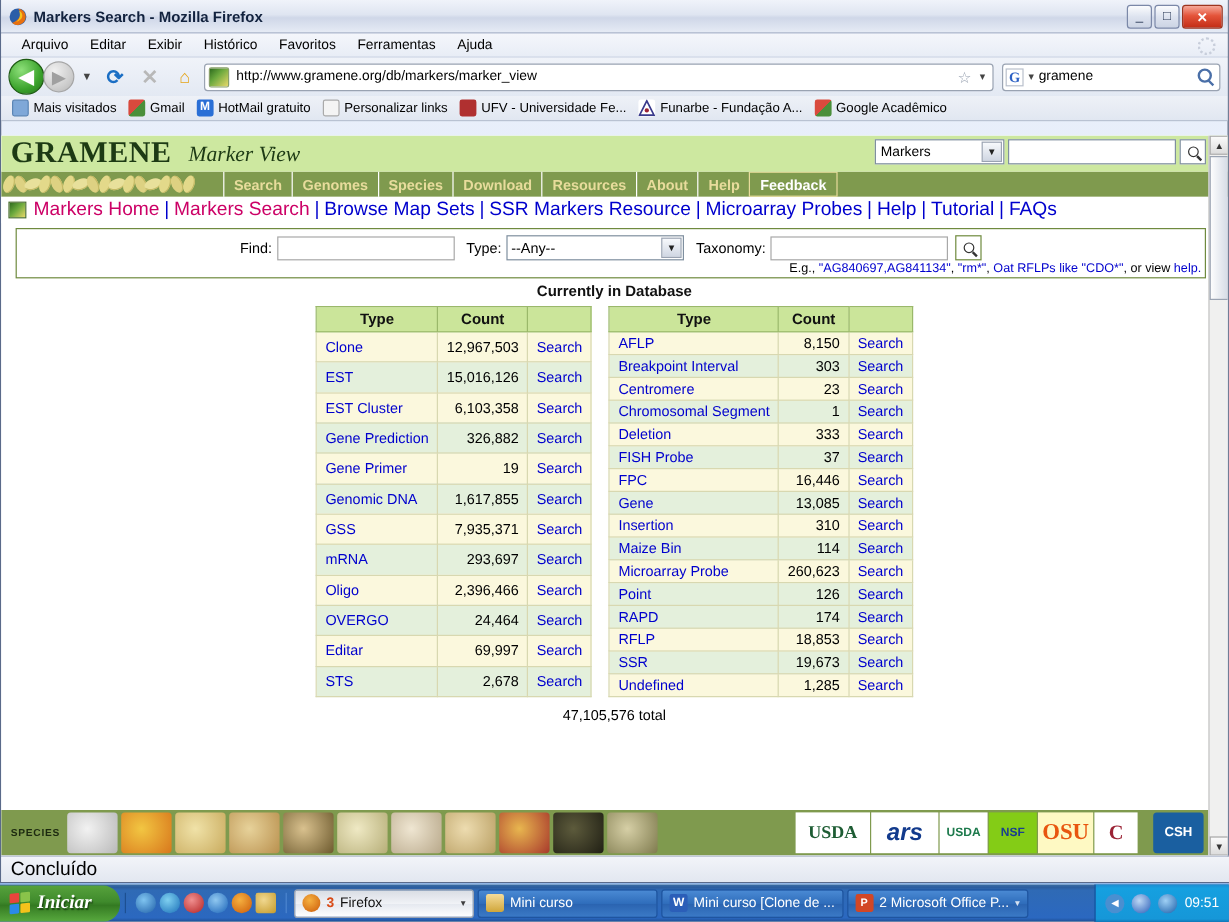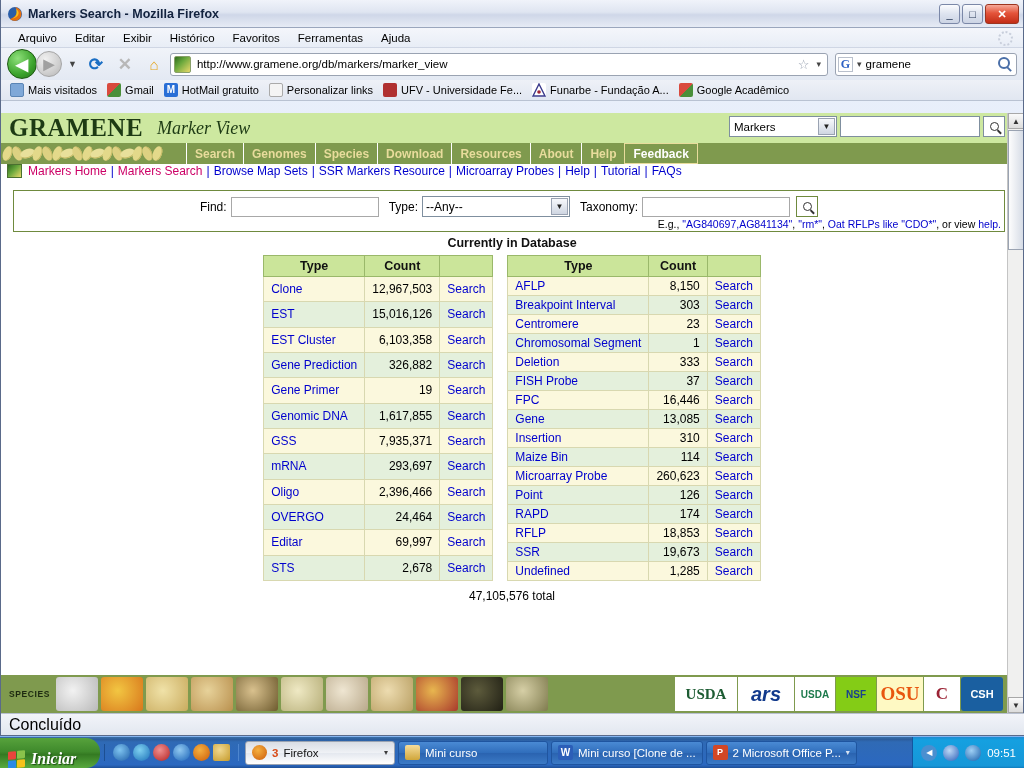--- a/index.html
+++ b/index.html
@@ -209,22 +209,22 @@
   .grain.alt2 { transform: rotate(70deg); background:#e8e09b; }
   .gnavitem {
     padding: 0 8px; display:flex; align-items:center;
     font-size: 12px; font-weight: bold; color: #e8dc9c;
     border-left: 1px solid #fff; cursor: default;
   }
   .gnavitem.active { color: #ffffff; border: 1px solid #e8dc9c; }
 
   
   #subnav {
-    height: 22px; display: flex; padding-left: 6px;
-    font-size: 12px; background: #fff;
+    height: 22px; display: flex; align-items: center; padding-left: 6px;
+    font-size: 16px; background: #fff;
   }
   #subnav .leaficon {
     width: 15px; height: 14px; margin-right: 6px;
     background: linear-gradient(135deg,#2e6b1e 0%,#6aa83d 45%,#e8d96a 100%);
     border: 1px solid #4b7030;
   }
   #subnav a { color: #0000cd; text-decoration: none; }
   #subnav a.magenta { color: #cc0066; }
   #subnav .sep { color: #0000cd; padding: 0 4px; }
 
@@ -307,21 +307,21 @@
   #taskbar {
     position: absolute; left: 0; top: 736px; width: 1024px; height: 32px;
     background: linear-gradient(to bottom,#3a6ea5 0%,#2c5d9e 8%, #2f6ab5 16%, #2b68c0 90%, #1e4f96 100%);
     display: flex; align-items: center;
     border-top: 1px solid #86b4f0;
   }
   #startbtn {
     height: 30px; min-width: 100px; padding: 0 16px 0 8px;
     background: linear-gradient(to bottom,#57a23c 0%,#3f8a2c 45%,#347a22 55%,#58a93e 100%);
     border-radius: 0 14px 14px 0;
-    display: flex; align-items: flex-end; gap: 6px;
+    display: flex; align-items: center; gap: 6px;
     font-family: "Liberation Serif", serif;
     font-style: italic; font-weight: bold; font-size: 16px; color: #fff;
     text-shadow: 1px 1px 1px #1c4a12;
     cursor: default;
   }
   #startflag { width: 17px; height: 17px; display:grid; grid-template-columns: 1fr 1fr; grid-template-rows: 1fr 1fr; gap:1px; transform: skewY(-6deg); }
   #quicklaunch { display: flex; align-items: center; gap: 3px; padding: 0 8px; margin-left: 4px;
     border-left: 1px solid #1c4f92; border-right: 1px solid #4d86cf; }
   .qlico { width: 17px; height: 17px; border-radius: 50%; }
   #tasks { display: flex; align-items: center; gap: 3px; padding-left: 6px; flex: 1; }
@@ -708,21 +708,21 @@
       <span class="spimg" style="background:radial-gradient(circle at 40% 40%,#5d5b3c,#201f14);"></span>
       <span class="spimg" style="background:radial-gradient(circle at 40% 40%,#d6cfa6,#7f7b4e);"></span>
 
       <span id="logos">
         <span class="logo" style="background:#fff;color:#1d5c33;width:62px;font-family:'Liberation Serif',serif;font-size:15px;">USDA</span>
         <span class="logo" style="background:#fff;color:#123a8c;width:56px;font-size:20px;font-style:italic;">ars</span>
         <span class="logo" style="background:#fff;color:#1d7a4c;width:40px;font-size:10px;">USDA</span>
         <span class="logo" style="background:#84cc16;color:#1a3f8f;width:40px;font-size:10px;">NSF</span>
         <span class="logo" style="background:#fef9c3;color:#e8560f;width:46px;font-size:19px;font-family:'Liberation Serif',serif;">OSU</span>
         <span class="logo" style="background:#fff;color:#9b2335;width:36px;font-size:17px;font-family:'Liberation Serif',serif;">C</span>
-        <span class="logo" style="background:#1a5fa0;color:#fff;width:42px;font-size:11px;border-radius:3px;">CSH</span>
+        <span class="logo" style="background:#1a5fa0;color:#fff;width:42px;font-size:11px;border-radius:3px;margin-left:12px;">CSH</span>
       </span>
     </div>
 
     <div id="pagescrollcol">
       <div class="sbbtn">▲</div>
       <div id="sbthumb"></div>
       <div class="sbbtn" style="position:absolute;bottom:0;left:0;">▼</div>
     </div>
   </div>
 

